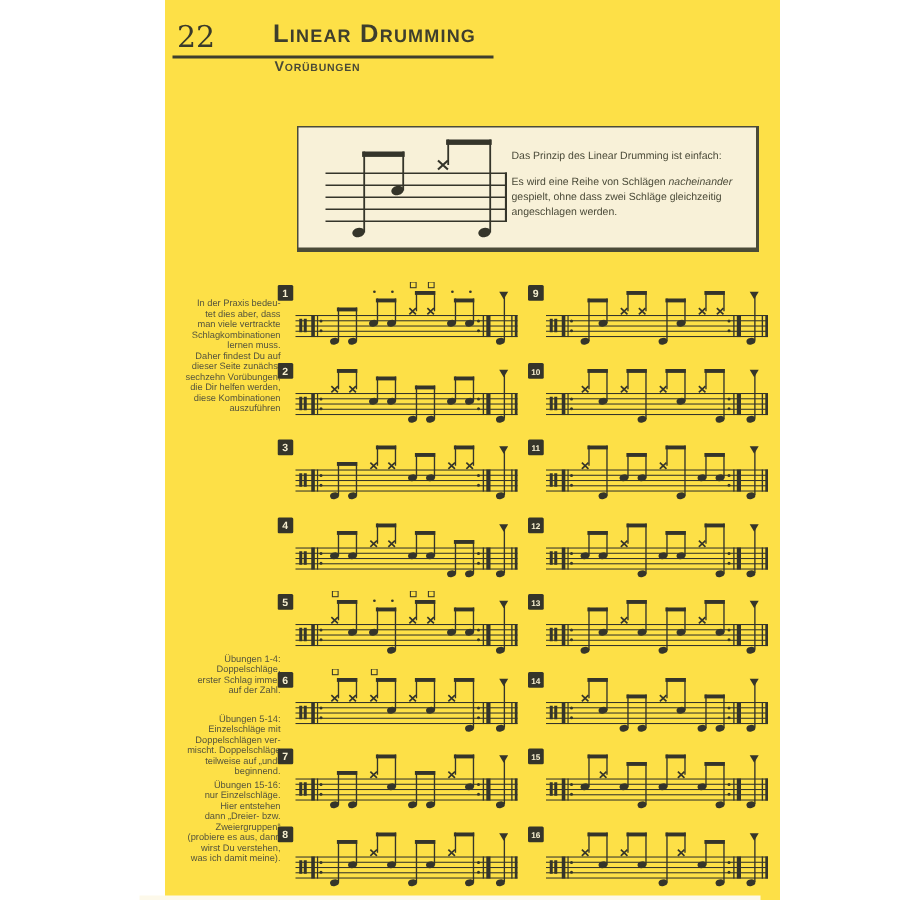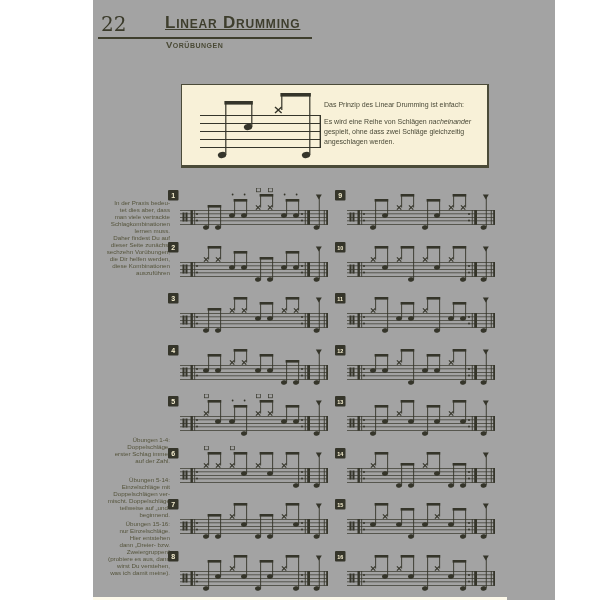--- a/index.html
+++ b/index.html
@@ -1,25 +1,25 @@
 <!DOCTYPE html>
 <html><head>
 <meta charset="utf-8">
 <style>
   html,body{margin:0;padding:0;}
   body{width:600px;height:600px;background:#ffffff;position:relative;overflow:hidden;
        font-family:"Liberation Sans", sans-serif;}
-  .page{position:absolute;left:93px;top:0;width:462px;height:600px;background:#a3a3a3;}
+  .page{position:absolute;left:110px;top:0;width:410px;height:600px;background:#fde047;}
   .page-edge{position:absolute;left:93px;top:597px;width:414px;height:3px;background:#fdf9ea;}
 
   
   .page-number{position:absolute;left:8px;top:12px;font-family:"DejaVu Serif", serif;
        font-size:20px;color:#3a3a2a;}
   .page-title{position:absolute;left:72px;top:13px;font-variant:small-caps;font-weight:600;
-       font-size:17px;letter-spacing:0.8px;color:#3e3e2d;text-decoration:underline;}
+       font-size:17px;letter-spacing:0.8px;color:#3e3e2d;}
   .page-subtitle{position:absolute;left:73px;top:39px;font-variant:small-caps;font-weight:700;
        font-size:9.5px;letter-spacing:0.5px;color:#4a4a36;}
   .header-rule{position:absolute;left:5px;top:37px;width:214px;height:1.5px;background:#3e3e2d;}
 
   
   .intro-box{position:absolute;left:88px;top:84px;width:308px;height:84px;
        background:#f8f1d8;border:1px solid #4b4b38;border-bottom-width:3px;border-right-width:2px;
        box-sizing:border-box;}
   .example-staff{position:absolute;left:12px;top:2px;width:135px;height:78px;}
   .intro-text{position:absolute;left:142px;top:15px;width:158px;font-size:7px;

